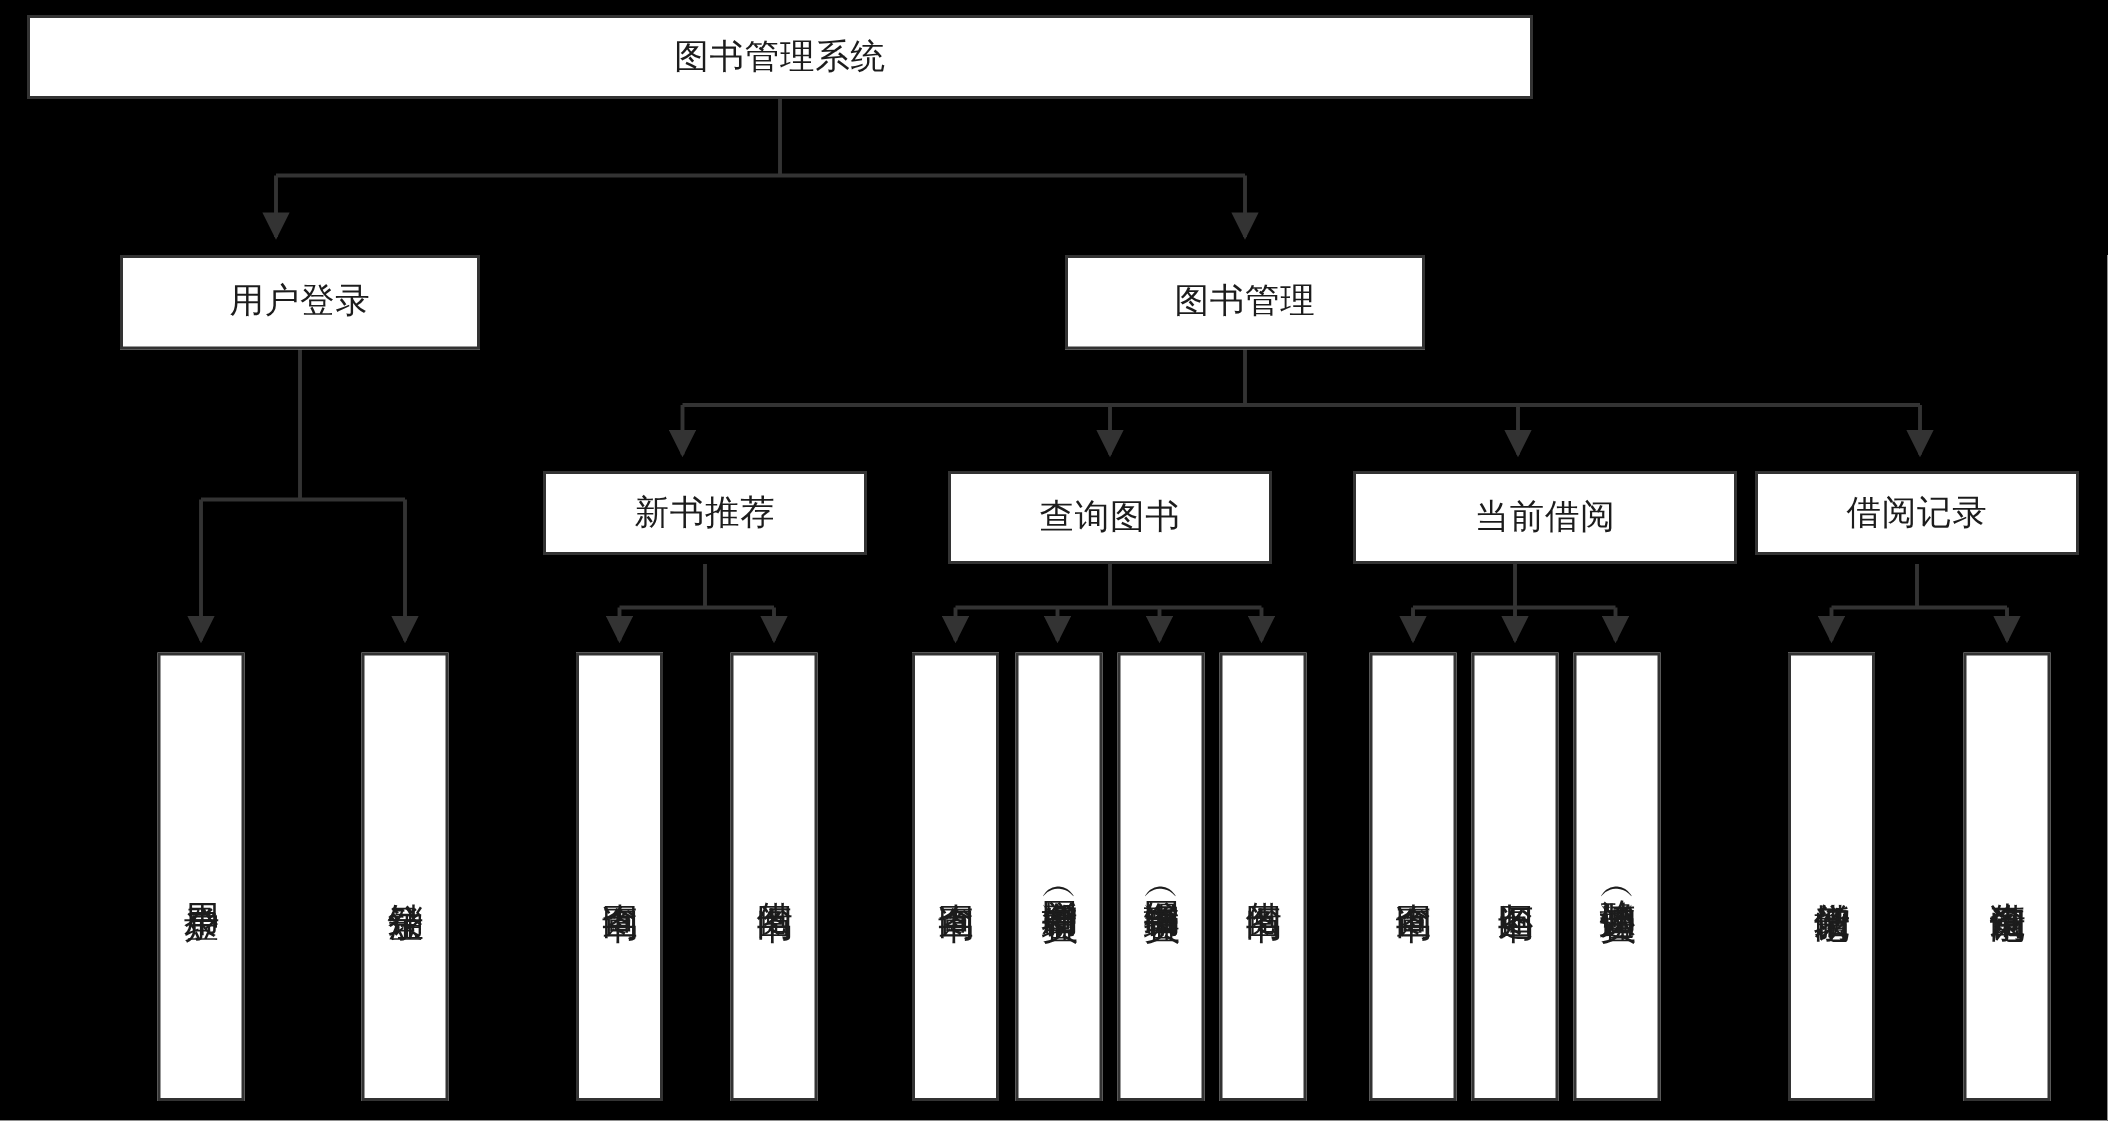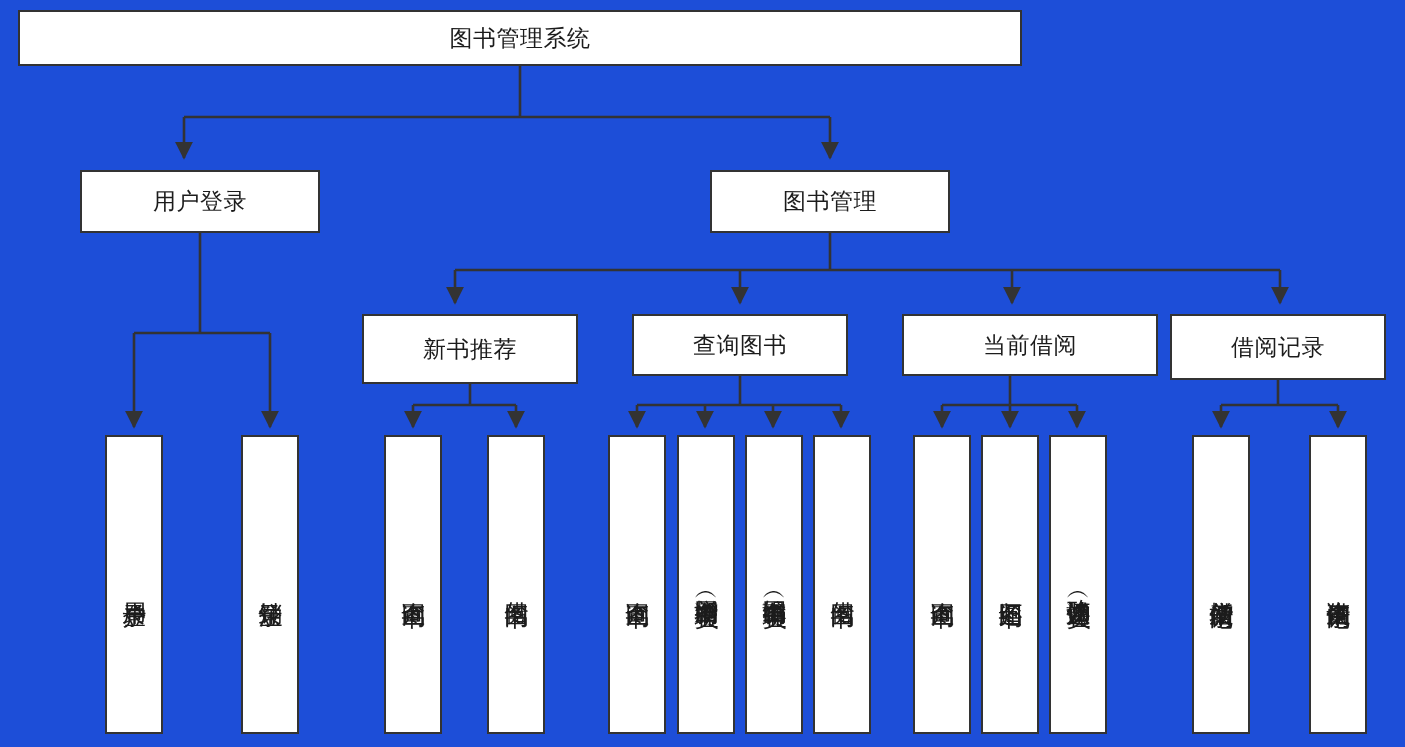--- a/index.html
+++ b/index.html
@@ -7,21 +7,21 @@
     padding: 0;
     background: #ffffff;
   }
   body {
     font-family: "DejaVu Sans", "Liberation Sans", sans-serif;
   }
   #canvas {
     position: relative;
     width: 1405px;
     height: 747px;
-    background: #1d4ed8;
+    background: #000000;
     overflow: hidden;
   }
   svg.wires {
     position: absolute;
     left: 0;
     top: 0;
     width: 1405px;
     height: 747px;
     pointer-events: none;
   }
@@ -131,30 +131,30 @@
     <span class="node-label">图书管理系统</span>
   </div>
 
   <div class="node horiz" style="left:80px; top:170px; width:240px; height:63px;">
     <span class="node-label">用户登录</span>
   </div>
   <div class="node horiz" style="left:710px; top:170px; width:240px; height:63px;">
     <span class="node-label">图书管理</span>
   </div>
 
-  <div class="node horiz" style="left:362px; top:314px; width:216px; height:70px;">
+  <div class="node horiz" style="left:362px; top:314px; width:216px; height:56px;">
     <span class="node-label">新书推荐</span>
   </div>
   <div class="node horiz" style="left:632px; top:314px; width:216px; height:62px;">
     <span class="node-label">查询图书</span>
   </div>
   <div class="node horiz" style="left:902px; top:314px; width:256px; height:62px;">
     <span class="node-label">当前借阅</span>
   </div>
-  <div class="node horiz" style="left:1170px; top:314px; width:216px; height:66px;align-items:center;">
+  <div class="node horiz" style="left:1170px; top:314px; width:216px; height:56px;align-items:center;">
     <span class="node-label">借阅记录</span>
   </div>
 
   <div class="node vert" style="left:105px; top:435px; width:58px; height:299px;">
     <span class="node-label">用户登录</span>
   </div>
   <div class="node vert" style="left:241px; top:435px; width:58px; height:299px;">
     <span class="node-label">注销登录</span>
   </div>
 

